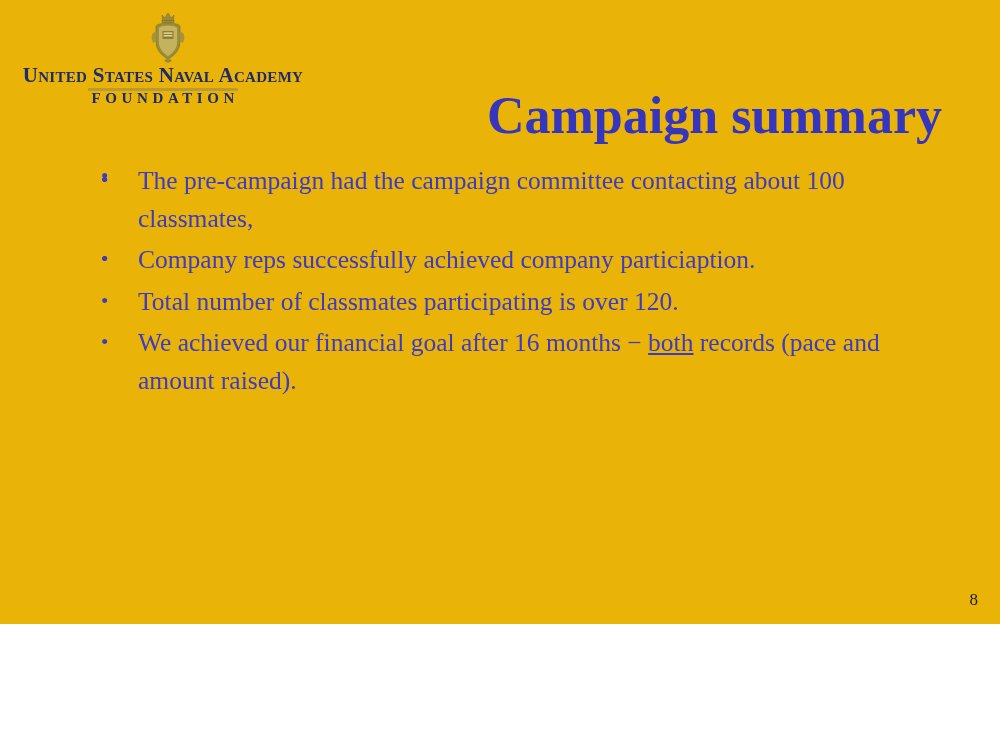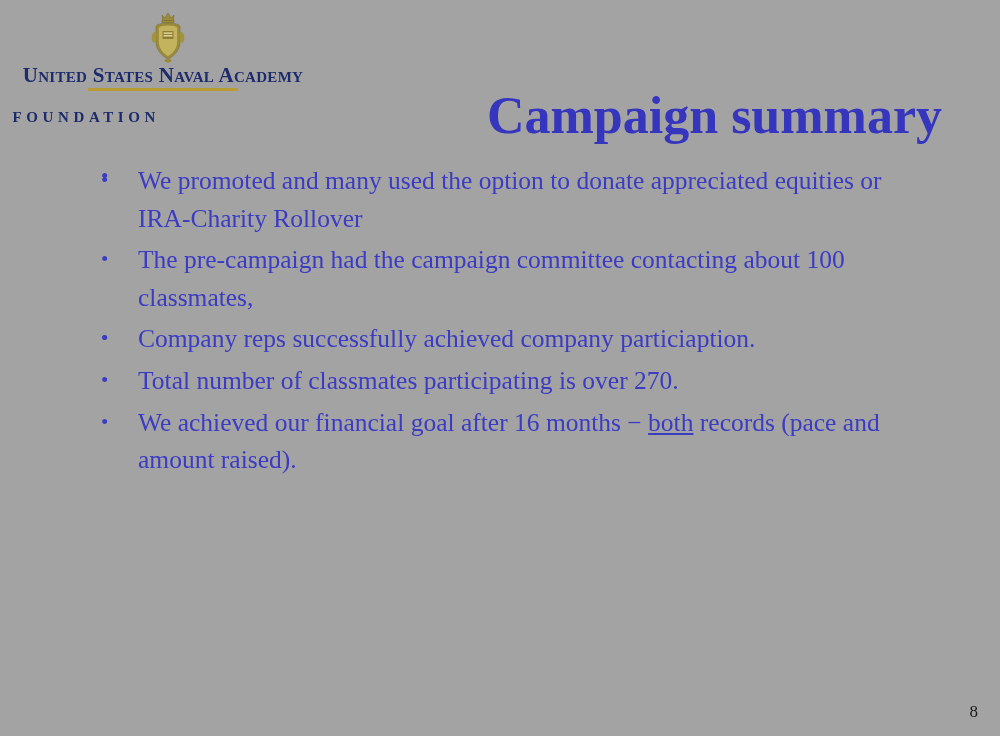--- a/index.html
+++ b/index.html
@@ -6,22 +6,22 @@
     margin: 0;
     padding: 0;
     background: #ffffff;
   }
   body {
     font-family: "Liberation Serif", "DejaVu Serif", serif;
   }
   .slide {
     position: relative;
     width: 1000px;
-    height: 736px;
-    background: #a3a3a3;
+    height: 624px;
+    background: #eab308;
     overflow: hidden;
   }
 
   
   .logo-block {
     position: absolute;
     left: 8px;
     top: 8px;
     width: 310px;
     height: 100px;
@@ -52,23 +52,23 @@
     position: absolute;
     left: 80px;
     top: 80px;
     width: 150px;
     height: 3px;
     background: #b99b33;
   }
   .logo-line2 {
     position: absolute;
     left: 0px;
-    top: 100px;
+    top: 81px;
     width: 310px;
-    text-align: left;
+    text-align: center;
     font-family: "Liberation Serif", "DejaVu Serif", serif;
     font-weight: bold;
     font-size: 15px;
     line-height: 18px;
     letter-spacing: 4.6px;
     text-indent: 4.6px;
     color: #1d2a6b;
     white-space: nowrap;
   }
 
@@ -155,23 +155,23 @@
     </span>
     <div class="logo-line1">United States Naval Academy</div>
     <div class="gold-rule"></div>
     <div class="logo-line2">FOUNDATION</div>
   </div>
 
   <h1 class="slide-title">Campaign summary</h1>
 
   <ul class="body-list" id="bullet-list">
       <li class="bullet-item"><span class="dot">•</span></li>
-      <li class="bullet-item"><span class="dot">•</span><span><span>We promoted and many used the option to donate appreciated equities or IRA-Charity Rollover</span></span></li>
+      <li class="bullet-item"><span class="dot">•</span></li>
       <li class="bullet-item"><span class="dot">•</span><span><span>The pre-campaign had the campaign committee contacting about 100 classmates,</span></span></li>
       <li class="bullet-item"><span class="dot">•</span></li>
       <li class="bullet-item"><span class="dot">•</span><span><span>Company reps successfully achieved company particiaption.</span></span></li>
-      <li class="bullet-item"><span class="dot">•</span><span><span>Total number of classmates participating is over 270.</span></span></li>
+      <li class="bullet-item"><span class="dot">•</span><span><span>Total number of classmates participating is over 120.</span></span></li>
       <li class="bullet-item"><span class="dot">•</span><span><span>We achieved our financial goal after 16 months − </span><u>both</u><span> records (pace and amount raised).</span></span></li>
     </ul>
 
   <div class="page-number">8</div>
 
 </div>
 
 </body></html>

